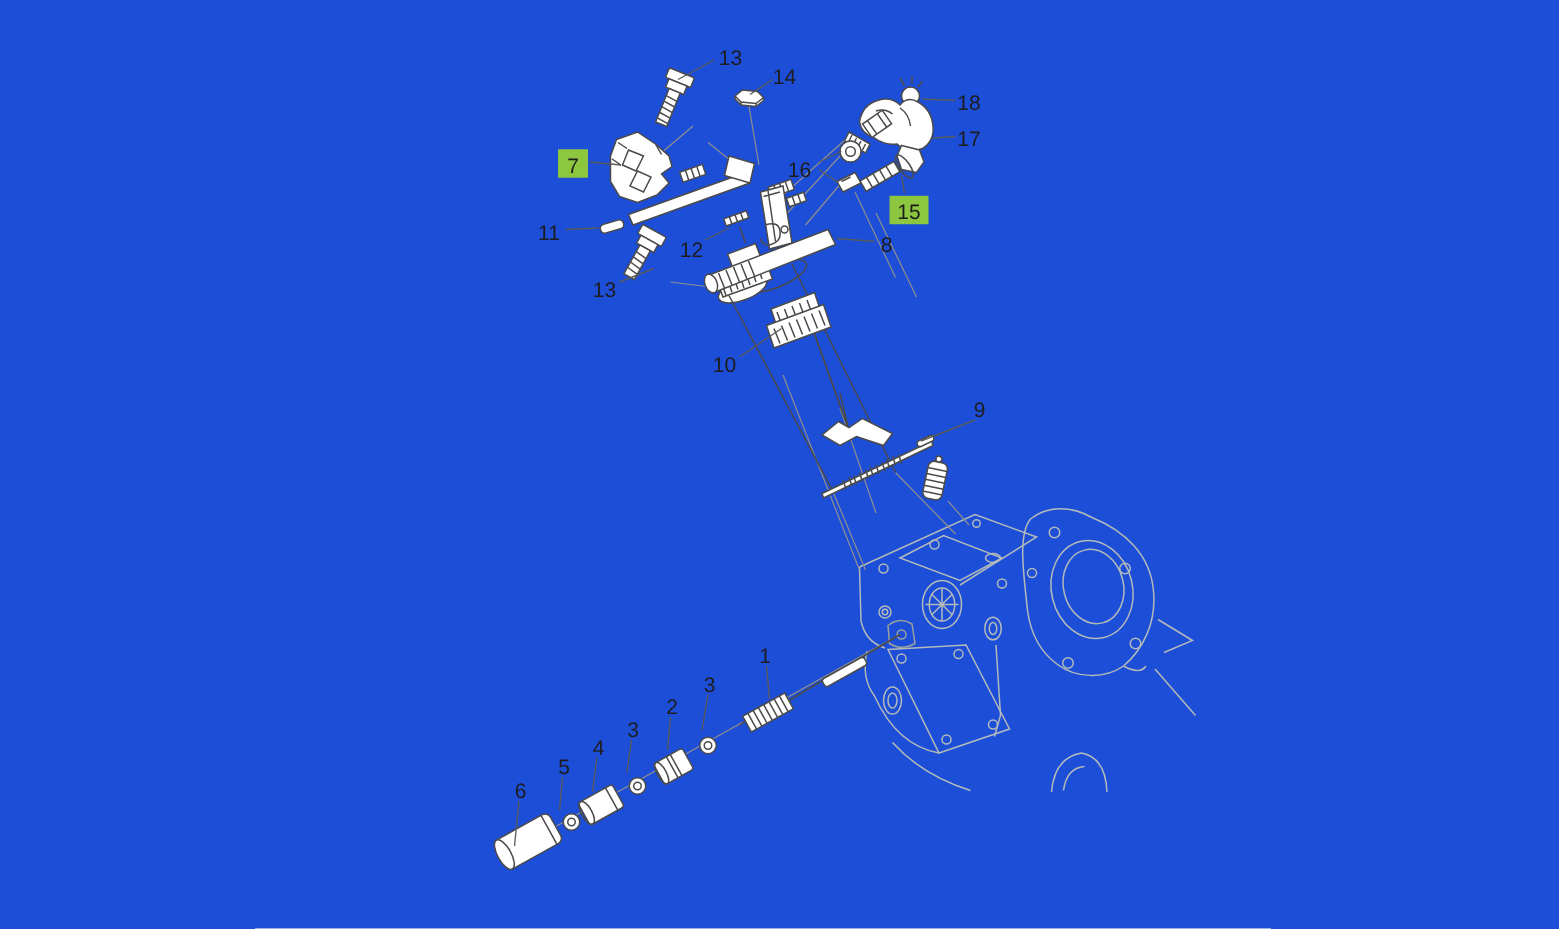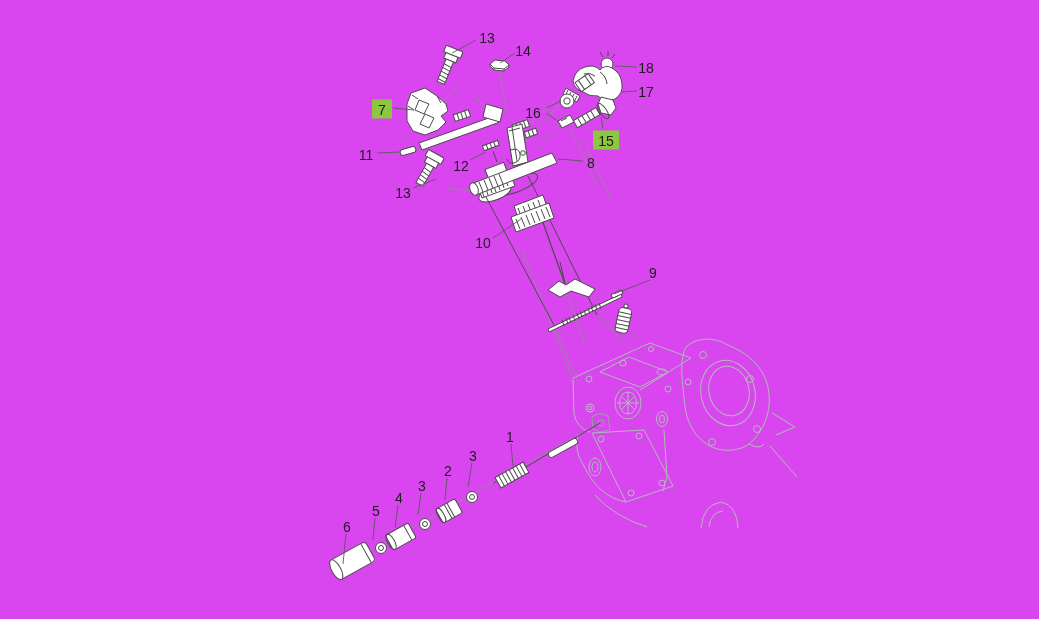--- a/index.html
+++ b/index.html
@@ -1,16 +1,16 @@
 <!DOCTYPE html>
 <html><head>
 <meta charset="utf-8">
 <style>
   html,body{margin:0;padding:0;background:#ffffff;}
-  #stage{position:relative;width:1039px;height:619px;background:#d946ef;overflow:hidden;}
+  #stage{position:relative;width:1039px;height:619px;background:#1d4ed8;overflow:hidden;}
   svg{position:absolute;left:0;top:0;}
   .callout-text{font:14px "Liberation Sans", sans-serif;fill:#1d1d1d;text-anchor:middle;dominant-baseline:central;}
   #leader-lines polyline{stroke:#5a5a5a;stroke-width:0.9;fill:none;}
   .dark{stroke:#4a4a4a;stroke-width:1;fill:none;}
   .darkf{stroke:#4a4a4a;stroke-width:1;fill:#ffffff;}
   .thin{stroke:#8f8f8f;stroke-width:0.8;fill:none;}
   .housing{stroke:#b3baba;stroke-width:1;fill:none;}
   .housing2{stroke:#9aa0a0;stroke-width:1;fill:none;}
 </style>
 </head>

